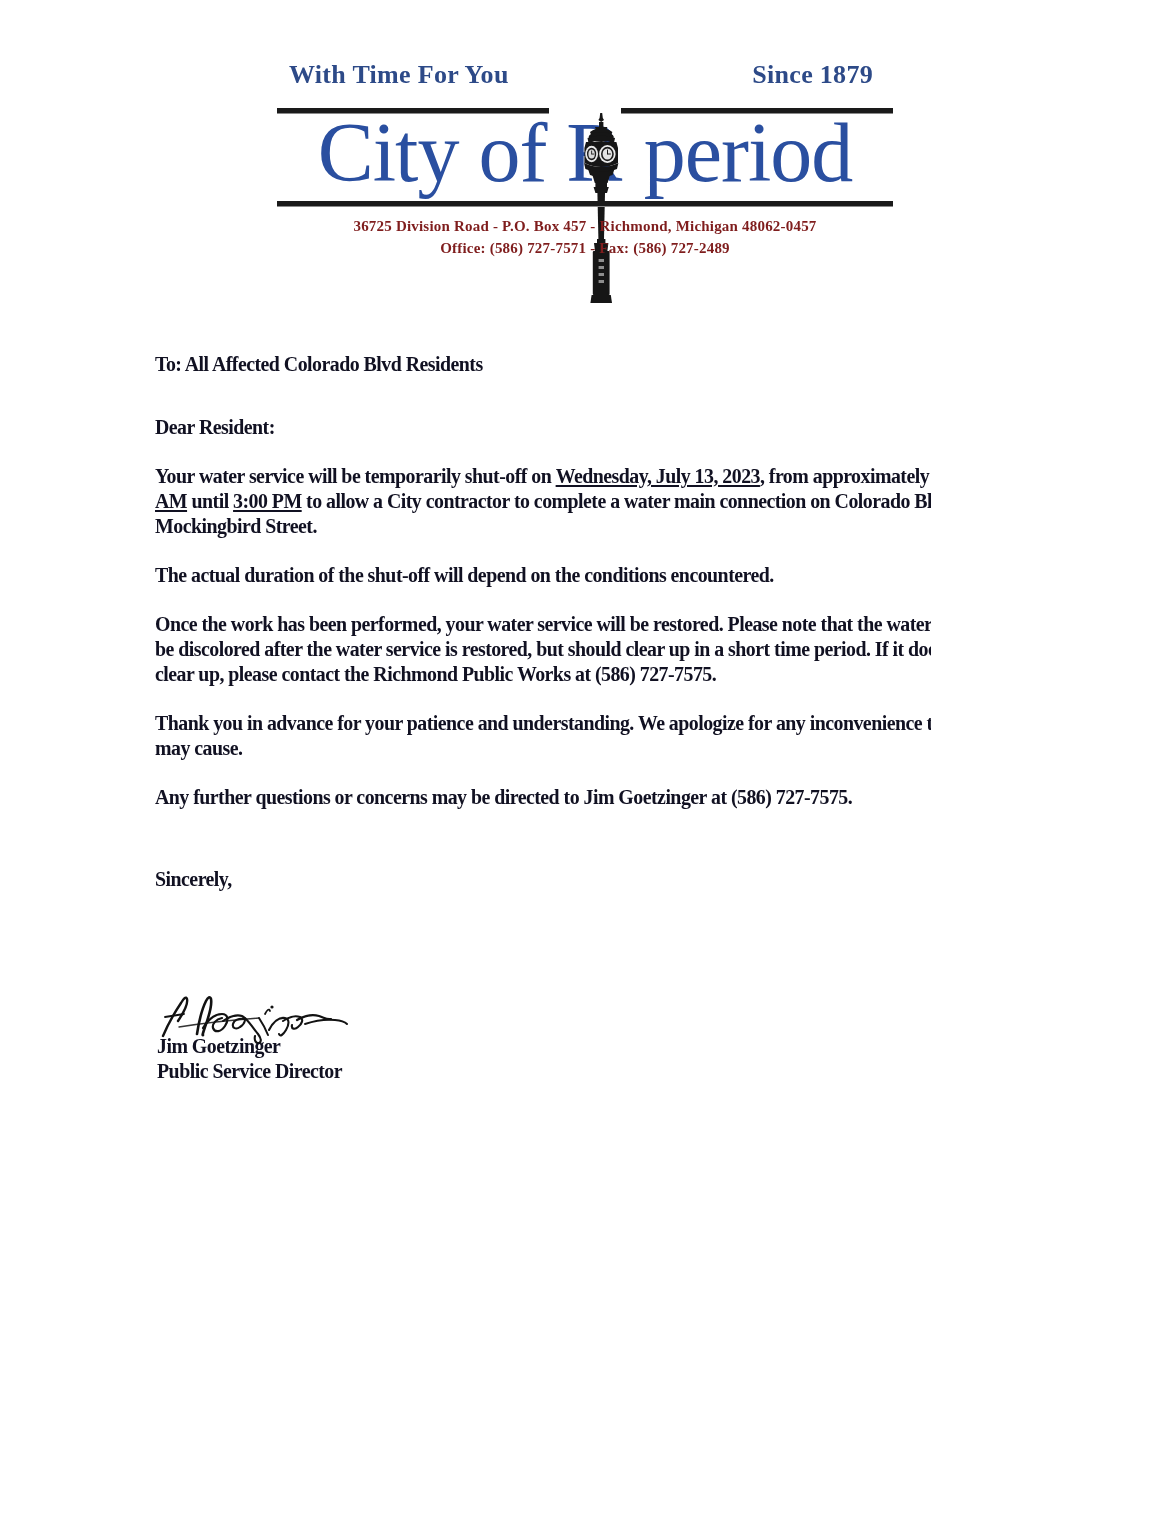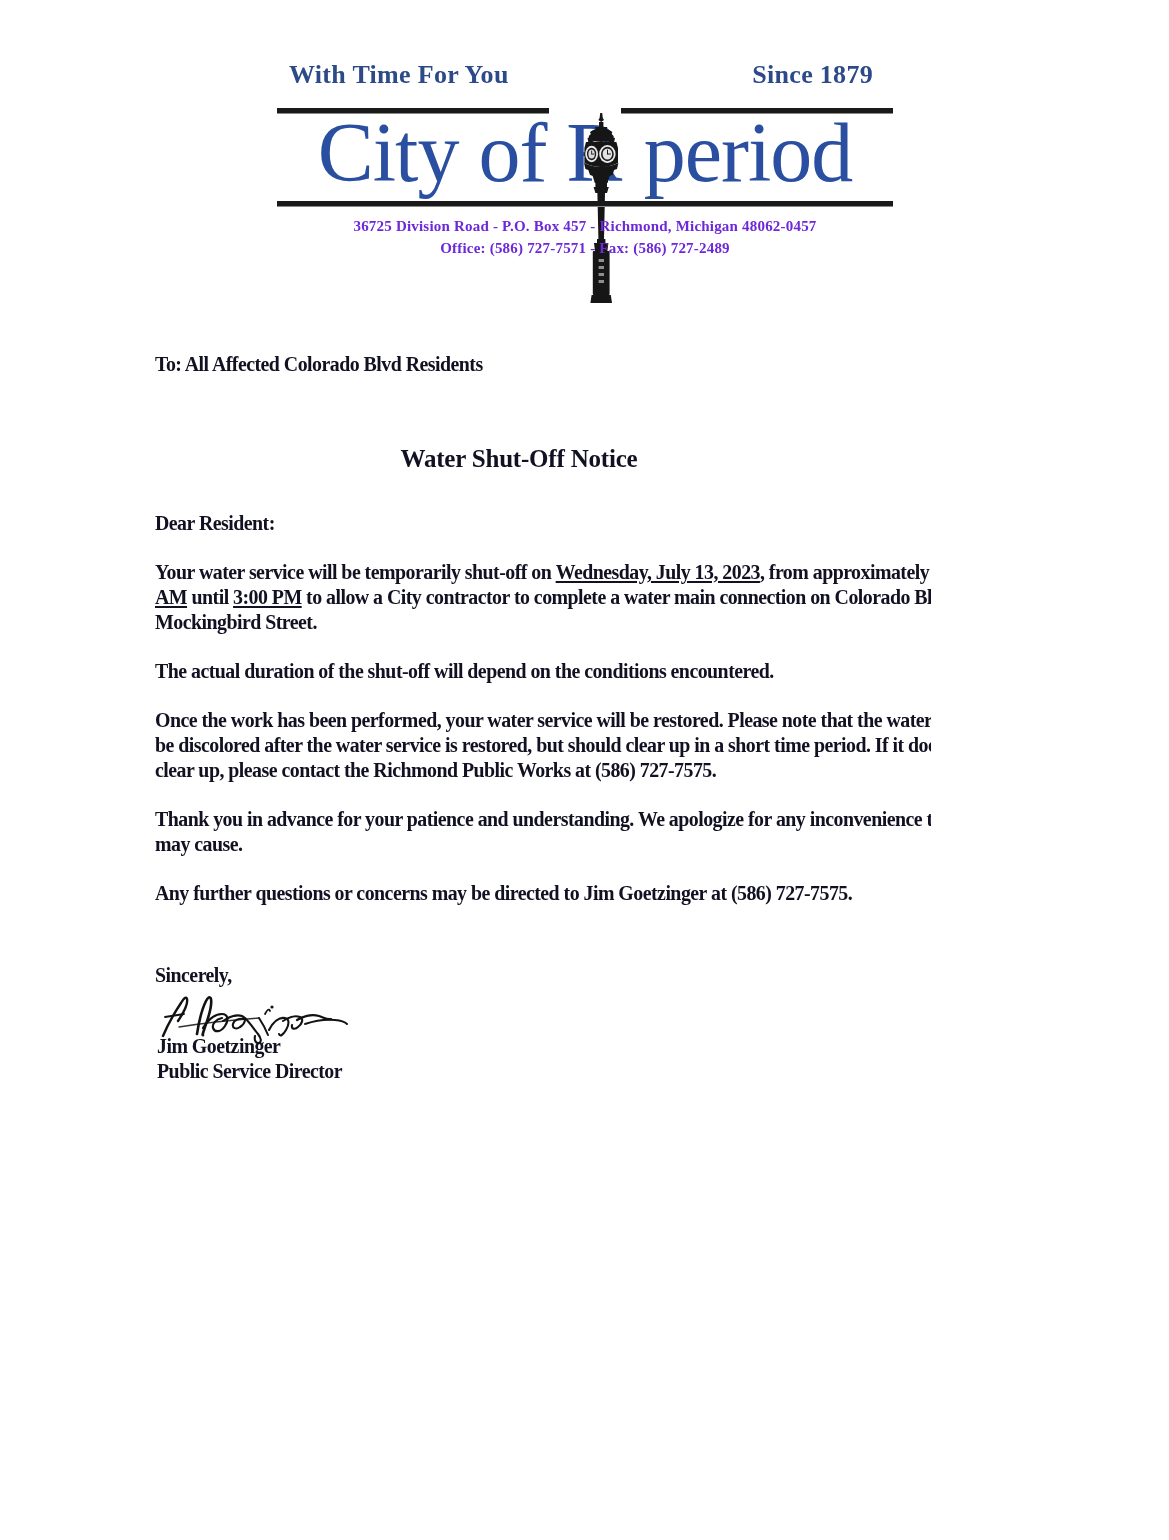--- a/index.html
+++ b/index.html
@@ -115,21 +115,21 @@
   .lh-addr {
     position: absolute;
     left: 0px;
     top: 0px;
     width: 616px;
     text-align: center;
     font-family: "Liberation Serif", "DejaVu Serif", serif;
     font-weight: bold;
     font-size: 15px;
     line-height: 20px;
-    color: #6d28d9;
+    color: #7f1d1d;
     letter-spacing: 0.2px;
     white-space: nowrap;
   }
 
   
   .body-wrap {
     position: absolute;
     left: 155px;
     top: 352px;
     width: 858px;
@@ -262,21 +262,20 @@
       <div class="lh-addr" style="top:0px;">36725 Division Road - P.O. Box 457 - Richmond, Michigan 48062-0457</div>
       <div class="lh-addr" style="top:22px;">Office: (586) 727-7571 - Fax: (586) 727-2489</div>
     </div>
 
   </div>
 
   <div class="body-wrap">
 
     <div class="ptext to-line">To: All Affected Colorado Blvd Residents</div>
 
-    <div class="doc-title">Water Shut-Off Notice</div>
 
     <div class="ptext salutation">Dear Resident:</div>
 
     <div class="ptext para"><span>Your water service will be temporarily shut-off on </span><span class="bu">Wednesday, July 13, 2023</span><span>, from approximately </span><span class="bu">9:00 AM</span><span> until </span><span class="bu">3:00 PM</span><span> to allow a City contractor to complete a water main connection on Colorado Blvd at Mockingbird Street.</span></div>
 
     <div class="ptext para">The actual duration of the shut-off will depend on the conditions encountered.</div>
 
     <div class="ptext para">Once the work has been performed, your water service will be restored. Please note that the water may be discolored after the water service is restored, but should clear up in a short time period. If it does not clear up, please contact the Richmond Public Works at (586) 727-7575.</div>
 
     <div class="ptext para">Thank you in advance for your patience and understanding. We apologize for any inconvenience this may cause.</div>

